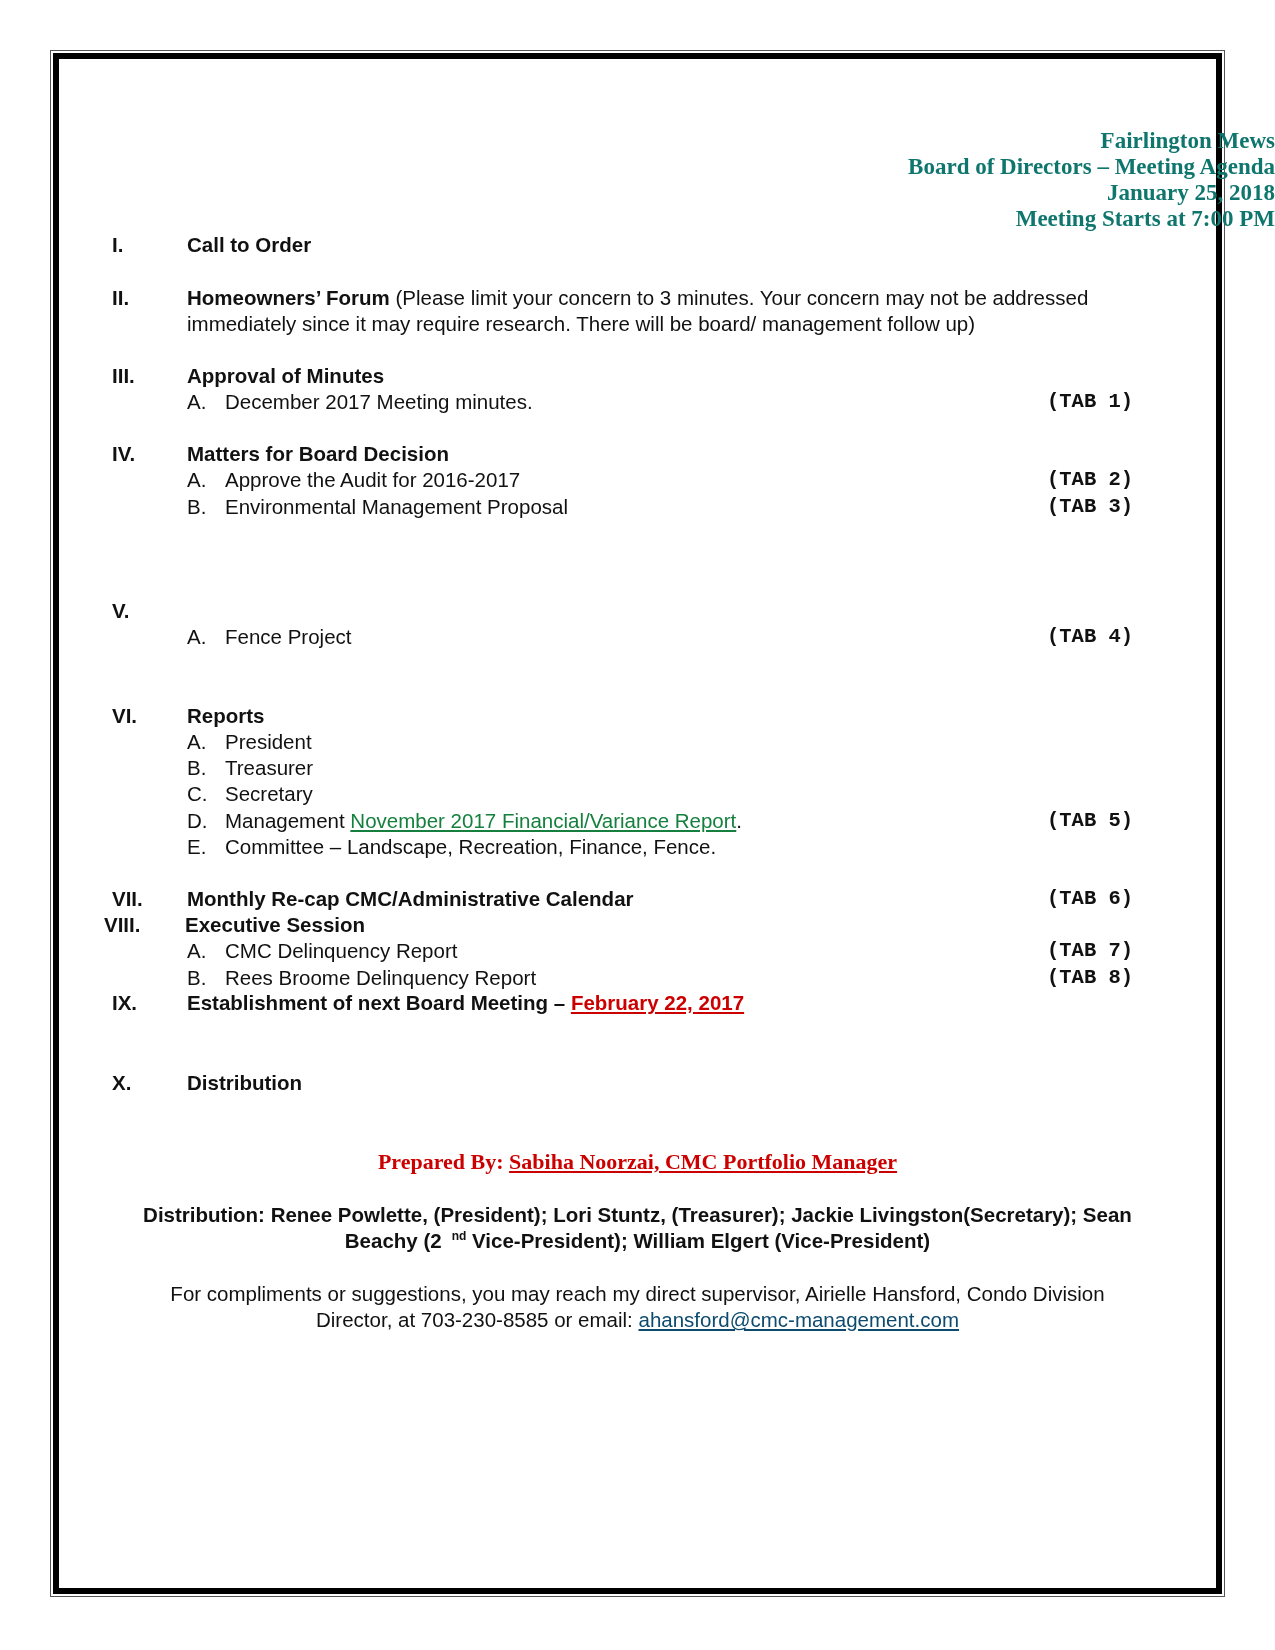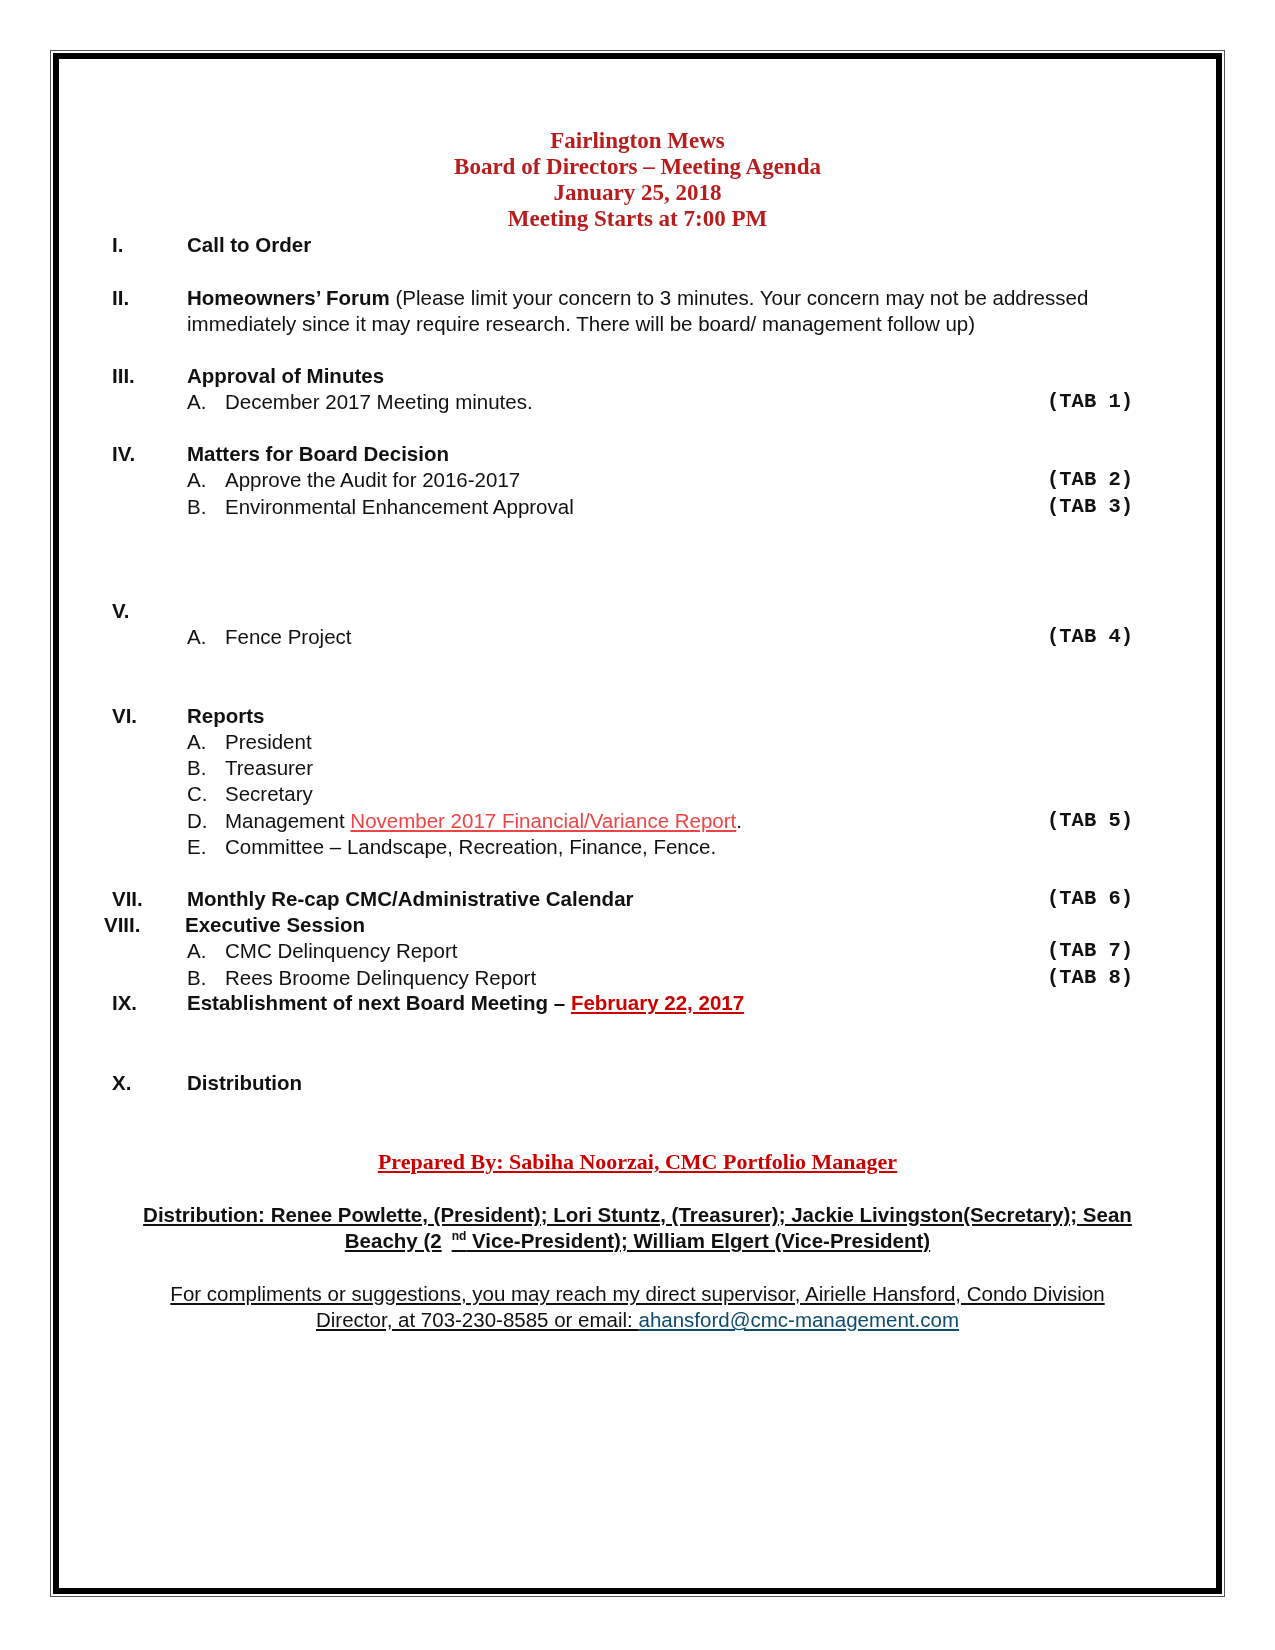--- a/index.html
+++ b/index.html
@@ -2,35 +2,35 @@
 <html><head>
 <meta charset="utf-8">
 <style>
   html, body { margin: 0; padding: 0; background: #ffffff; }
   body { width: 1275px; height: 1650px; position: relative; overflow: hidden;
          font-family: "Liberation Sans", sans-serif; color: #111; }
   .frame-outer { position: absolute; left: 50px; top: 50px; width: 1175px; height: 1547px;
                  border: 1px solid #555; box-sizing: border-box; }
   .frame-inner { position: absolute; left: 53px; top: 53px; width: 1169px; height: 1541px;
                  border: 6px solid #000; box-sizing: border-box; }
-  .title { position: absolute; left: 0; width: 1275px; text-align: center;
-           font-family: "Liberation Serif", serif; font-weight: bold; color: #b91c1c;
+  .title { position: absolute; left: 0; width: 1275px; text-align: right;
+           font-family: "Liberation Serif", serif; font-weight: bold; color: #0f766e;
            font-size: 23px; line-height: 26px; }
   .row { position: absolute; left: 0; width: 1275px; height: 26px; font-size: 20.5px; line-height: 26px; }
   .num { position: absolute; left: 112px; font-weight: bold; }
   .num.viii { left: 104px; }
   .head { position: absolute; left: 187px; font-weight: bold; white-space: nowrap; }
   .head.viii { left: 185px; }
   .body-text { position: absolute; left: 187px; white-space: nowrap; }
   .letter { position: absolute; left: 187px; }
   .sub { position: absolute; left: 225px; white-space: nowrap; }
   .tab { position: absolute; left: 1047px; font-weight: bold; white-space: nowrap; font-family: Liberation Mono, monospace; }
-  .red-link { color: #ef4444; text-decoration: underline; }
+  .red-link { color: #15803d; text-decoration: underline; }
   .red-bold-link { color: #cc0000; text-decoration: underline; font-weight: bold; }
-  .center { position: absolute; left: 70px; width: 1135px; text-align: center; font-size: 20.5px; line-height: 26px; text-decoration: underline; }
+  .center { position: absolute; left: 70px; width: 1135px; text-align: center; font-size: 20.5px; line-height: 26px; }
   .prepared { font-family: "Liberation Serif", serif; font-weight: bold; color: #cc0000; font-size: 22px; }
   .prepared .u { text-decoration: underline; }
   .dist { font-weight: bold; }
   .blue-link { color: #0c4a6e; text-decoration: underline; }
   sup { font-size: 12px; line-height: 0; padding-left: 10px; }
 </style>
 </head>
 <body>
 
 <div class="frame-outer"></div>
@@ -68,21 +68,21 @@
   <span class="num">IV.</span>
   <span class="head">Matters for Board Decision</span>
 </div>
 <div class="row" style="top:467px">
   <span class="letter">A.</span>
   <span class="sub">Approve the Audit for 2016-2017</span>
   <span class="tab">(TAB 2)</span>
 </div>
 <div class="row" style="top:494px">
   <span class="letter">B.</span>
-  <span class="sub">Environmental Enhancement Approval</span>
+  <span class="sub">Environmental Management Proposal</span>
   <span class="tab">(TAB 3)</span>
 </div>
 
 <div class="row" style="top:598px">
   <span class="num">V.</span>
 </div>
 <div class="row" style="top:624px">
   <span class="letter">A.</span>
   <span class="sub">Fence Project</span>
   <span class="tab">(TAB 4)</span>

